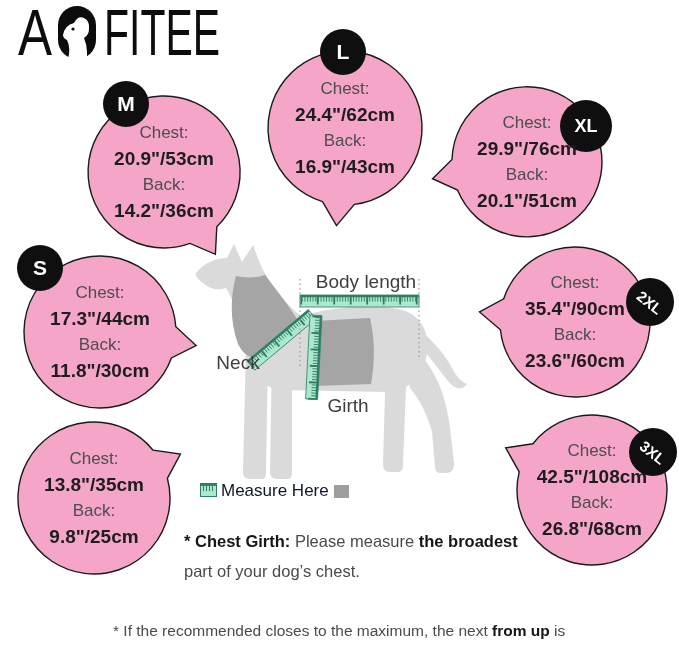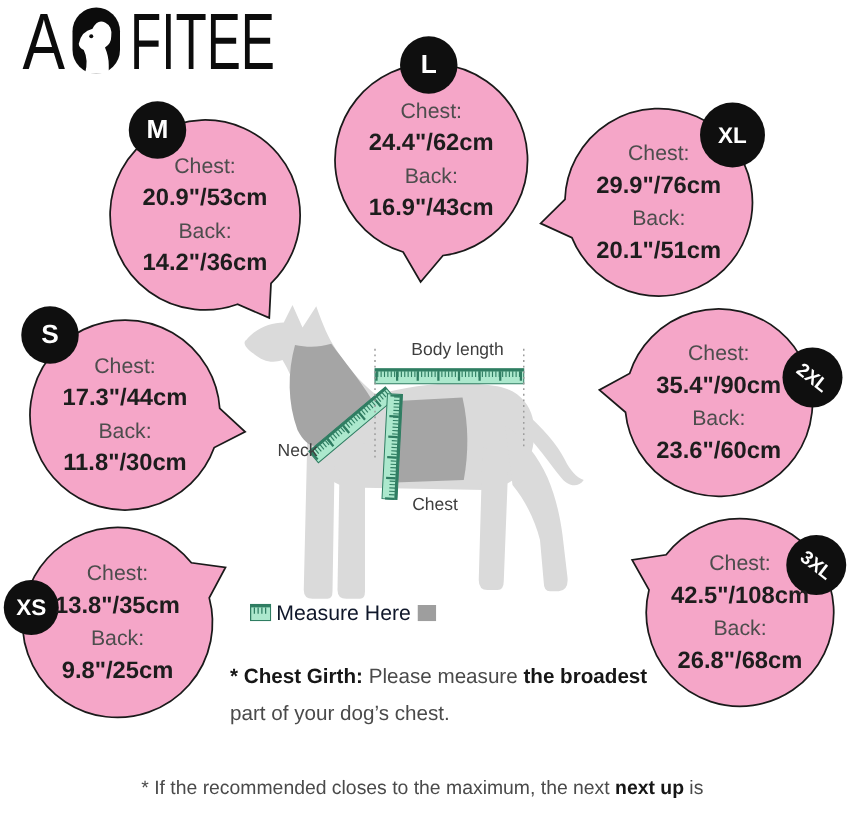--- a/index.html
+++ b/index.html
@@ -7,21 +7,21 @@
          font-family:"Liberation Sans","DejaVu Sans",sans-serif;}
   #fig{position:absolute;left:0;top:0;}
   .overlay{position:absolute;left:0;top:0;width:679px;height:652px;pointer-events:none;}
   .btext{position:absolute;width:160px;text-align:center;}
   .blabel{font-size:17px;color:#4d4d4d;line-height:25px;}
   .bval{font-size:19px;font-weight:bold;color:#1d1d1d;line-height:27px;}
   .badge{position:absolute;background:#0f0f0f;border-radius:50%;display:flex;
          align-items:center;justify-content:center;color:#ffffff;font-weight:bold;font-size:21px;}
   .badge.small{font-size:18px;}
   .badge .rot{display:inline-block;transform:rotate(38deg);font-size:15px;}
-  .dlabel{position:absolute;color:#3e3e3e;font-size:14px;text-align:center;}
+  .dlabel{position:absolute;color:#3e3e3e;font-size:19px;text-align:center;}
   .legend-item{position:absolute;color:#0f172a;font-size:17px;}
   .swatch{position:absolute;}
   .note{position:absolute;color:#4a4a4a;font-size:16.5px;line-height:30px;}
   .note b{color:#161616;}
   .note.small{font-size:15.5px;}
   .logo{position:absolute;left:10px;top:2px;}
 </style>
 </head>
 <body>
 
@@ -76,31 +76,28 @@
         <text x="94" y="53" font-size="64" textLength="116" lengthAdjust="spacingAndGlyphs" fill="#0c0c0c">FITEE</text>
       </svg>
     </div>
 
     <div class="badge" style="left:103px;top:81px;width:46px;height:46px">
         <span>M</span>
       </div>
     <div class="badge" style="left:320px;top:29px;width:46px;height:46px">
         <span>L</span>
       </div>
-    <div class="badge small" style="left:560px;top:82px;width:52px;height:52px">
+    <div class="badge small" style="left:560px;top:100px;width:52px;height:52px">
         <span>XL</span>
       </div>
     <div class="badge" style="left:17px;top:245px;width:46px;height:46px">
         <span>S</span>
       </div>
     <div class="badge" style="left:626px;top:278px;width:48px;height:48px">
         <span class="rot">2XL</span>
-      </div>
-    <div class="badge small" style="left:3px;top:464px;width:44px;height:44px">
-        <span>XS</span>
       </div>
     <div class="badge" style="left:629px;top:428px;width:48px;height:48px">
         <span class="rot">3XL</span>
       </div>
 
     <div class="btext" style="left:84px;top:120px">
       <div class="blabel">Chest:</div>
       <div class="bval">20.9"/53cm</div>
       <div class="blabel">Back:</div>
       <div class="bval">14.2"/36cm</div>
@@ -137,36 +134,36 @@
     </div>
     <div class="btext" style="left:512px;top:438px">
       <div class="blabel">Chest:</div>
       <div class="bval">42.5"/108cm</div>
       <div class="blabel">Back:</div>
       <div class="bval">26.8"/68cm</div>
     </div>
 
     <div class="dlabel" style="left:300px;top:271px;width:132px">Body length</div>
     <div class="dlabel" style="left:207px;top:352px;width:62px">Neck</div>
-    <div class="dlabel" style="left:307px;top:395px;width:82px">Chest</div>
+    <div class="dlabel" style="left:307px;top:395px;width:82px">Girth</div>
 
     <div class="swatch" style="left:200px;top:483px">
       <svg width="17" height="14">
         <rect x="0.5" y="0.5" width="16" height="13" fill="#ACE8CD" stroke="#2F7D62"></rect>
         <rect x="0.5" y="0.5" width="16" height="2.4" fill="#2F7D62"></rect>
         <path d="M3.5 3 V8 M6.5 3 V8 M9.5 3 V8 M12.5 3 V8" stroke="#2F7D62" stroke-width="1"></path>
       </svg>
     </div>
     <div class="legend-item" style="left:221px;top:481px">Measure Here</div>
     <div class="swatch" style="left:334px;top:484px">
       <svg width="15" height="13">
           <rect width="15" height="13" fill="#9E9E9E"></rect>
         </svg>
     </div>
 
     <div class="note" style="left:184px;top:526px;width:342px">
       <b>* Chest Girth:</b><span> Please measure </span><b>the broadest</b><span> part of your dog’s chest.</span>
     </div>
     <div class="note small" style="left:113px;top:616px;width:458px">
-      <span>* If the recommended closes to the maximum, the next </span><b>next up</b><span> is recommended.</span>
+      <span>* If the recommended closes to the maximum, the next </span><b>from up</b><span> is recommended.</span>
     </div>
   </div>
 </div>
 
 </body></html>

